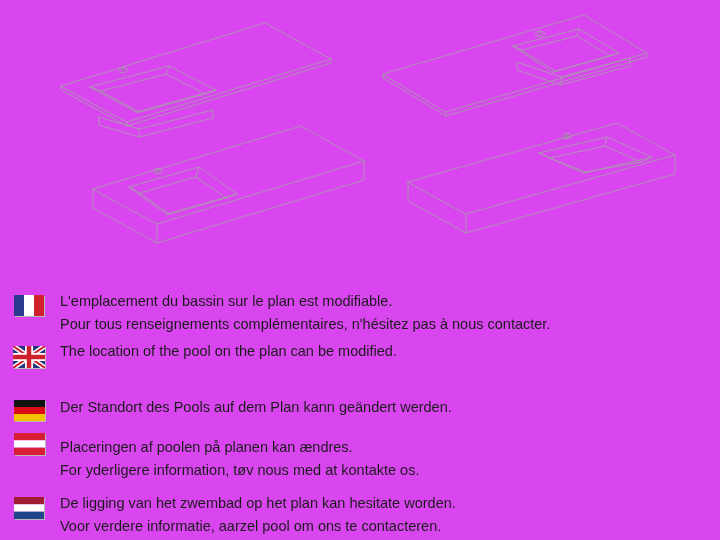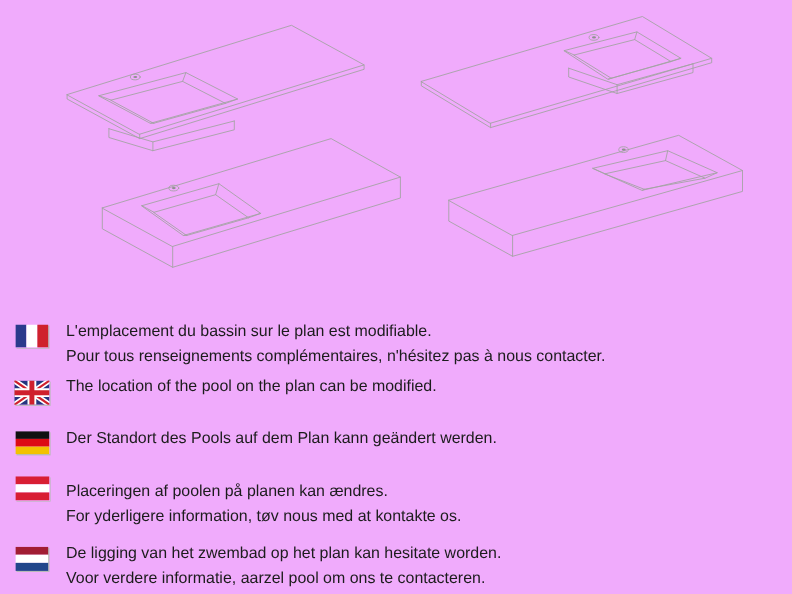--- a/index.html
+++ b/index.html
@@ -1,17 +1,17 @@
 <!DOCTYPE html>
 <html><head>
 <meta charset="utf-8">
 <style>
   html,body{margin:0;padding:0;background:#ffffff;}
   #page{
-    position:relative;width:720px;height:540px;background:#f0abfc;overflow:hidden;
+    position:relative;width:720px;height:540px;background:#d946ef;overflow:hidden;
     font-family:"Liberation Sans","DejaVu Sans",sans-serif;color:#1c1c1c;
   }
   #drawings{position:absolute;left:0;top:0;width:720px;height:270px;}
   #drawings g{fill:none;stroke-width:0.8;stroke-linejoin:round;stroke-linecap:round;}
   .lang{position:absolute;left:0;width:720px;}
   .flag{position:absolute;left:14px;display:inline-block;box-shadow:1px 1px 0 #b9b9b9;line-height:0;}
   .flag svg{display:block;}
   .txt{margin-left:60px;font-size:14.5px;line-height:22.5px;white-space:nowrap;}
 </style>
 </head>
@@ -86,21 +86,21 @@
         <path d="M0,0 L32,22 M32,0 L0,22" fill="none" stroke-width="2" stroke="#cf202d"></path>
         <path d="M16,0 L16,22 M0,11 L32,11" fill="none" stroke-width="8" stroke="#ffffff"></path>
         <path d="M16,0 L16,22 M0,11 L32,11" fill="none" stroke-width="4.5" stroke="#cf202d"></path>
       </svg>
     </span>
     <div class="txt">
       <div>The location of the pool on the plan can be modified.</div>
     </div>
   </div>
 
-  <div class="lang" style="top:388px">
+  <div class="lang" style="top:396px">
     <span class="flag" style="top:4px">
       <svg width="31" height="21" viewBox="0 0 31 21">
         <rect y="0" width="31" height="7" fill="#111111"></rect>
         <rect y="7" width="31" height="7" fill="#dd0b15"></rect>
         <rect y="14" width="31" height="7" fill="#f2c200"></rect>
       </svg>
     </span>
     <div class="txt">
       <div>Der Standort des Pools auf dem Plan kann geändert werden.</div>
     </div>

